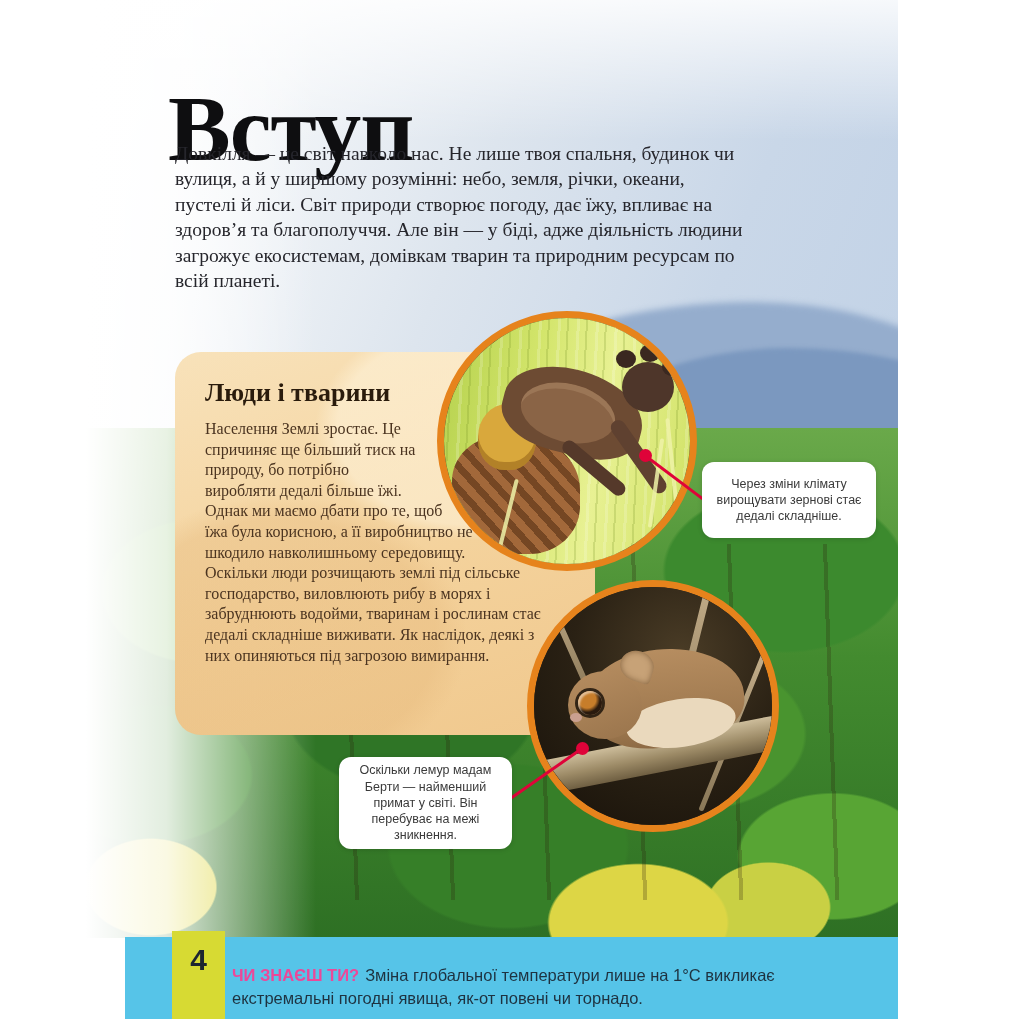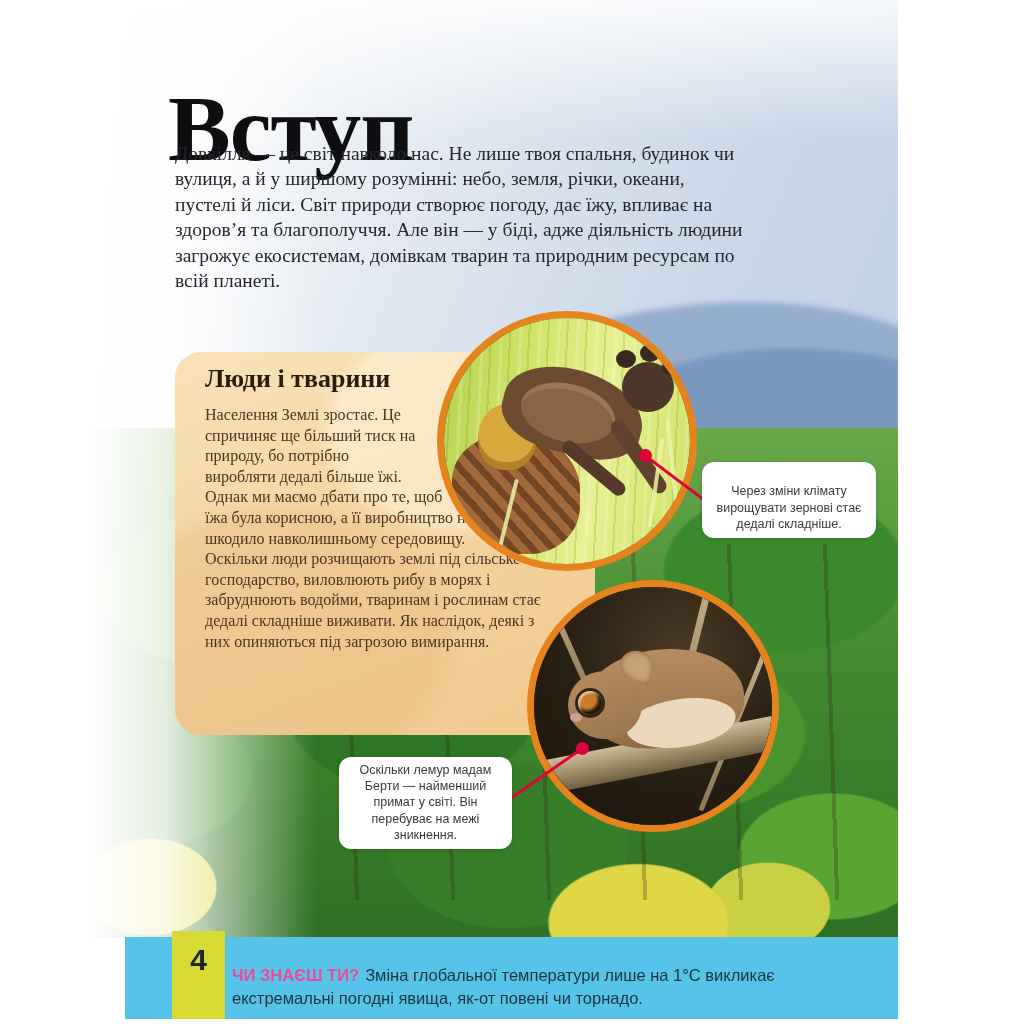--- a/index.html
+++ b/index.html
@@ -43,21 +43,21 @@
          font-weight:bold;font-size:94px;line-height:1.05;color:#0e0e10;letter-spacing:-1px;}
   .intro{position:absolute;left:175px;top:121px;width:568px;font-family:"Liberation Serif",serif;
          font-size:19.5px;line-height:25.6px;color:#26262c;}
 
   
   .info-box{position:absolute;left:175px;top:352px;width:420px;height:383px;border-radius:26px;
     background:
       radial-gradient(220px 160px at 70% 20%,rgba(255,244,220,.55) 0 60%,transparent 70%),
       radial-gradient(260px 200px at 25% 75%,rgba(228,182,120,.35) 0 60%,transparent 72%),
       linear-gradient(160deg,#f8e2ba 0%,#f4d29c 55%,#f0c88d 100%);}
-  .info-heading{margin:12px 26px 0 30px;font-family:"Liberation Serif",serif;font-weight:bold;
+  .info-heading{margin:26px 26px 0 30px;font-family:"Liberation Serif",serif;font-weight:bold;
          font-size:26px;color:#2a1b0c;}
   .info-body-wrap{margin:11px 24px 0 30px;}
   .spacer-a{float:right;width:150px;height:160px;shape-outside:ellipse(170px 150px at 105% -10%);}
   .spacer-b{float:right;clear:right;width:30px;height:150px;margin-top:34px;}
   .info-body{margin:0;font-family:"Liberation Serif",serif;font-size:16px;line-height:20.6px;color:#4b3420;}
 
   
   .circle{position:absolute;border-radius:50%;border:7px solid #e6831c;overflow:hidden;box-sizing:border-box;
           background:#222;}
   .circle1{left:437px;top:311px;width:260px;height:260px;}
@@ -108,21 +108,21 @@
      box-shadow:0 0 0 3px rgba(20,12,5,.8), inset 2px 2px 2px rgba(255,255,255,.5);}
   .c2-nose{position:absolute;left:36px;top:126px;width:12px;height:9px;border-radius:50%;background:#caa090;}
 
   
   .leader{position:absolute;height:3px;background:#df0339;transform-origin:0 50%;}
   .leader-dot{position:absolute;width:13px;height:13px;border-radius:50%;background:#df0339;}
   .line1{left:645px;top:454px;width:78px;transform:rotate(36.9deg);}
   .dot1{left:639px;top:449px;}
   .line2{left:582px;top:747px;width:86px;transform:rotate(145deg);}
   .dot2{left:576px;top:742px;}
-  .callout{position:absolute;background:#ffffff;border-radius:12px;display:flex;align-items:flex-end;
+  .callout{position:absolute;background:#ffffff;border-radius:12px;display:flex;align-items:center;
      justify-content:center;text-align:center;color:#3a3a3a;font-size:12.5px;line-height:1.3;
      padding:6px 9px;box-sizing:border-box;box-shadow:0 1px 5px rgba(0,0,0,.15);}
   .callout1{left:702px;top:462px;width:174px;height:76px;}
   .callout2{left:339px;top:757px;width:173px;height:92px;}
 
   
   .footer-bar{position:absolute;left:125px;top:937px;width:773px;height:82px;background:#56c4e8;}
   .page-stripe{position:absolute;left:172px;top:931px;width:53px;height:88px;background:#d7da33;
      display:flex;align-items:flex-start;justify-content:center;}
   .page-number{margin-top:12px;font-size:30px;font-weight:600;color:#1d2530;}

